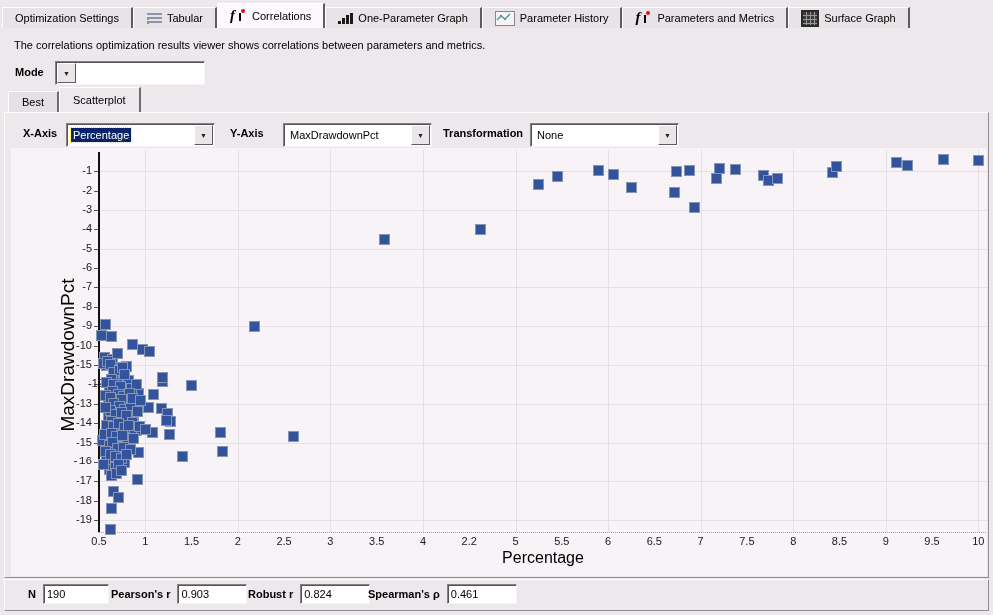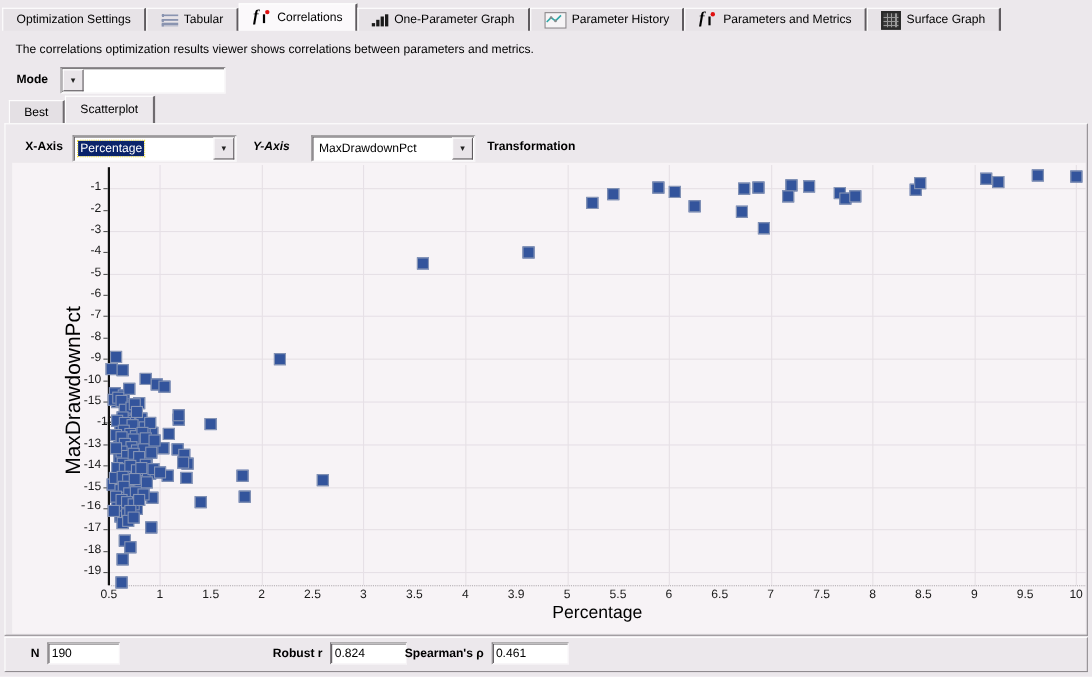--- a/index.html
+++ b/index.html
@@ -50,21 +50,21 @@
   
   .subtabbar{position:absolute;left:8px;top:87px;height:25px;display:flex;align-items:flex-end;}
   .subtab{height:20px;background:#e4e0e4;border-top:1px solid #fff;border-left:1px solid #fff;
       border-right:2px solid #6f6b6f;display:flex;align-items:center;padding:0 13px;cursor:default;}
   .subtab.active{height:24px;background:#ece8ec;}
 
   
   .panel{position:absolute;left:4px;top:112px;width:983px;height:464px;background:#ece8ec;
       border:1px solid;border-color:#fdfdfd #908c90 #908c90 #fdfdfd;}
   .ctl-label{position:absolute;top:14px;font-weight:bold;}
-  #lbl-x{left:18px;} #lbl-y{left:225px;font-style:italic;} #lbl-t{left:438px;}
+  #lbl-x{left:18px;} #lbl-y{left:225px;} #lbl-t{left:438px;}
   #combo-x{left:61px;top:10px;width:147px;}
   #combo-y{left:278px;top:10px;width:147px;}
   #combo-t{left:525px;top:10px;width:147px;}
 
   
   .chart{position:absolute;left:6px;top:35px;width:976px;height:428px;background:#f7f3f6;overflow:hidden;}
   .gridline-v{position:absolute;top:2px;width:1px;background:#e6e0e6;}
   .gridline-h{position:absolute;height:1px;background:#e6e0e6;}
   .yaxis-line{position:absolute;width:2px;background:#111;}
   .xaxis-dots{position:absolute;height:0;border-top:1px dotted #aaa6aa;}
@@ -154,20 +154,26 @@
 
   <div class="ctl-label" id="lbl-y">Y-Axis</div>
   <div class="combo" id="combo-y">
     <div class="combo-field">
         <span class="combo-text">MaxDrawdownPct</span>
       </div>
     <div class="combo-arrow">▼</div>
   </div>
 
   <div class="ctl-label" id="lbl-t">Transformation</div>
+  <div class="combo" id="combo-t">
+    <div class="combo-field">
+        <span class="combo-text">None</span>
+      </div>
+    <div class="combo-arrow">▼</div>
+  </div>
 
   <div class="chart" id="chart">
     <div class="ytitle" id="ytitle" style="left: -63px; top: 196.412px; width: 240px; text-align: center;">MaxDrawdownPct</div>
     <div class="xtitle" id="xtitle" style="left: 472px; top: 401px;">Percentage</div>
   <div class="gridline-v" style="left: 134.3px; height: 382px;"></div>
       <div class="gridline-v" style="left: 226.8px; height: 382px;"></div>
       <div class="gridline-v" style="left: 319.4px; height: 382px;"></div>
       <div class="gridline-v" style="left: 412px; height: 382px;"></div>
       <div class="gridline-v" style="left: 504.5px; height: 382px;"></div>
       <div class="gridline-v" style="left: 597.1px; height: 382px;"></div>
@@ -226,21 +232,21 @@
       <div class="ytick" style="left: 83px; top: 372.2px;"></div>
       <div class="ytick-label" style="left: 53px; top: 365.2px;">-19</div>
       <div class="xtick-label" style="left: 71px; top: 387px;">0.5</div>
       <div class="xtick-label" style="left: 117.3px; top: 387px;">1</div>
       <div class="xtick-label" style="left: 163.6px; top: 387px;">1.5</div>
       <div class="xtick-label" style="left: 209.8px; top: 387px;">2</div>
       <div class="xtick-label" style="left: 256.1px; top: 387px;">2.5</div>
       <div class="xtick-label" style="left: 302.4px; top: 387px;">3</div>
       <div class="xtick-label" style="left: 348.7px; top: 387px;">3.5</div>
       <div class="xtick-label" style="left: 395px; top: 387px;">4</div>
-      <div class="xtick-label" style="left: 441.2px; top: 387px;">3.9</div>
+      <div class="xtick-label" style="left: 441.2px; top: 387px;">2.2</div>
       <div class="xtick-label" style="left: 487.5px; top: 387px;">5</div>
       <div class="xtick-label" style="left: 533.8px; top: 387px;">5.5</div>
       <div class="xtick-label" style="left: 580.1px; top: 387px;">6</div>
       <div class="xtick-label" style="left: 626.3px; top: 387px;">6.5</div>
       <div class="xtick-label" style="left: 672.6px; top: 387px;">7</div>
       <div class="xtick-label" style="left: 718.9px; top: 387px;">7.5</div>
       <div class="xtick-label" style="left: 765.2px; top: 387px;">8</div>
       <div class="xtick-label" style="left: 811.5px; top: 387px;">8.5</div>
       <div class="xtick-label" style="left: 857.7px; top: 387px;">9</div>
       <div class="xtick-label" style="left: 904px; top: 387px;">9.5</div>
@@ -391,20 +397,24 @@
       <div class="point" style="left: 100.1px; top: 320.1px; background: rgb(51, 84, 156); border: 1.5px solid rgb(135, 149, 181);"></div>
       <div class="point" style="left: 104.7px; top: 317.2px; background: rgb(51, 84, 156); border: 1.5px solid rgb(135, 149, 181);"></div>
     </div>
 </div>
 
 <div class="statusbar" id="statusbar">
     <div class="stat" style="left: 23px;">
       <span class="stat-label">N</span>
       <div class="stat-box" style="width: 58px;">190</div>
     </div>
+    <div class="stat" style="left: 106px;">
+      <span class="stat-label">Pearson's r</span>
+      <div class="stat-box" style="width: 62px;">0.903</div>
+    </div>
     <div class="stat" style="left: 243px;">
       <span class="stat-label">Robust r</span>
       <div class="stat-box" style="width: 62px;">0.824</div>
     </div>
     <div class="stat" style="left: 363px;">
       <span class="stat-label">Spearman's ρ</span>
       <div class="stat-box" style="width: 62px;">0.461</div>
     </div>
   </div>
 

